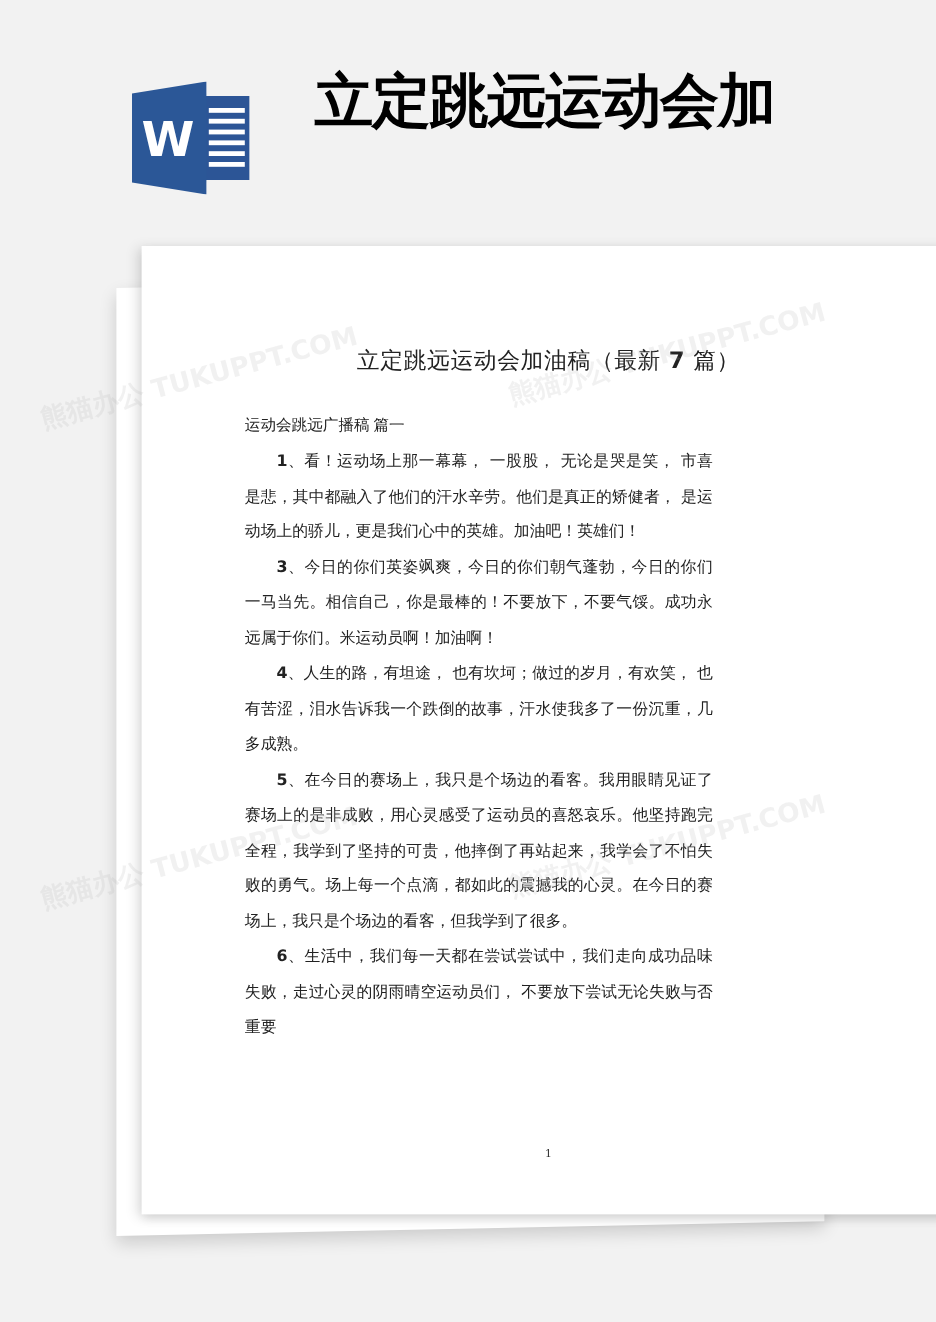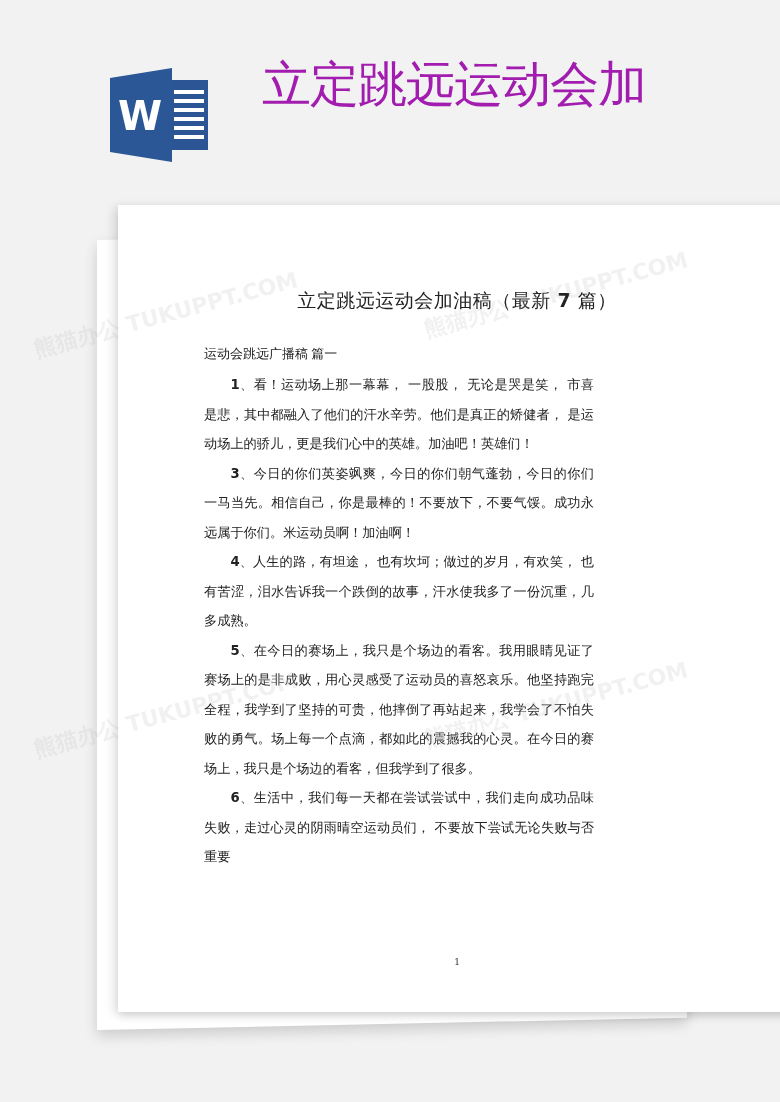--- a/index.html
+++ b/index.html
@@ -5,21 +5,21 @@
   html, body { margin:0; padding:0; }
   body {
     width:780px; height:1102px; overflow:hidden; position:relative;
     background:#f2f2f2;
     font-family: "DejaVu Serif", "Liberation Serif", serif;
   }
   .banner { position:absolute; left:0; top:0; width:780px; height:190px; }
   .word-icon { position:absolute; left:110px; top:68px; width:98px; height:94px; }
   .banner-title {
     position:absolute; left:262px; top:56px; width:500px;
-    color:#a21caf; font-size:49px; line-height:57px; font-weight:normal;
+    color:#000000; font-size:49px; line-height:57px; font-weight:bold;
     letter-spacing:-1px;
     font-family: "DejaVu Serif", "Liberation Serif", serif;
   }
   .sheet-back {
     position:absolute; left:97px; top:240px; width:590px; height:790px;
     background:#fff;
     transform: skewY(-1.2deg);
     transform-origin: left top;
     box-shadow: 0 6px 14px rgba(0,0,0,0.16);
   }

